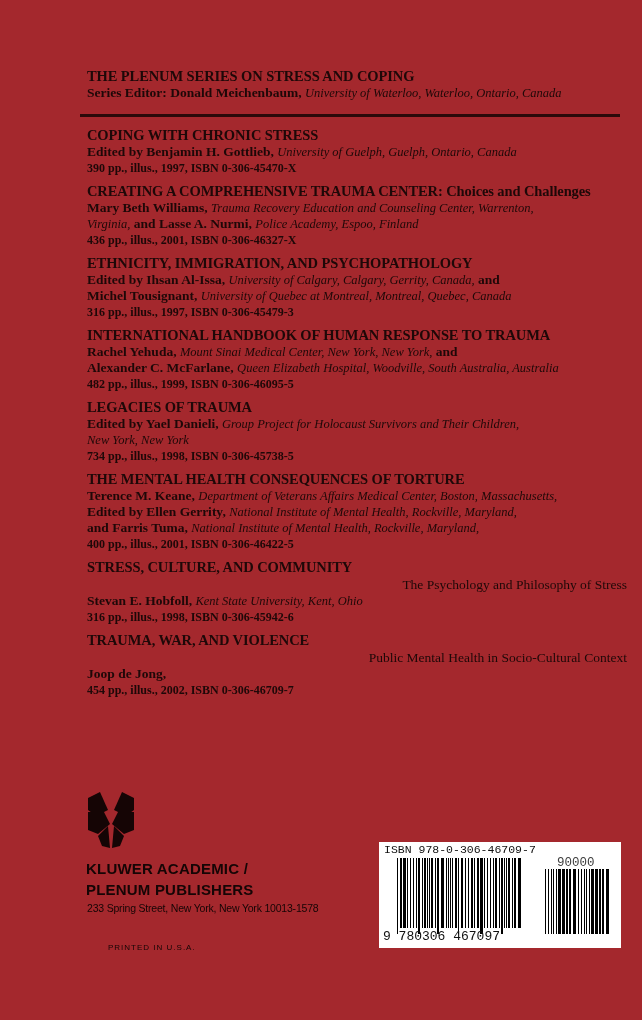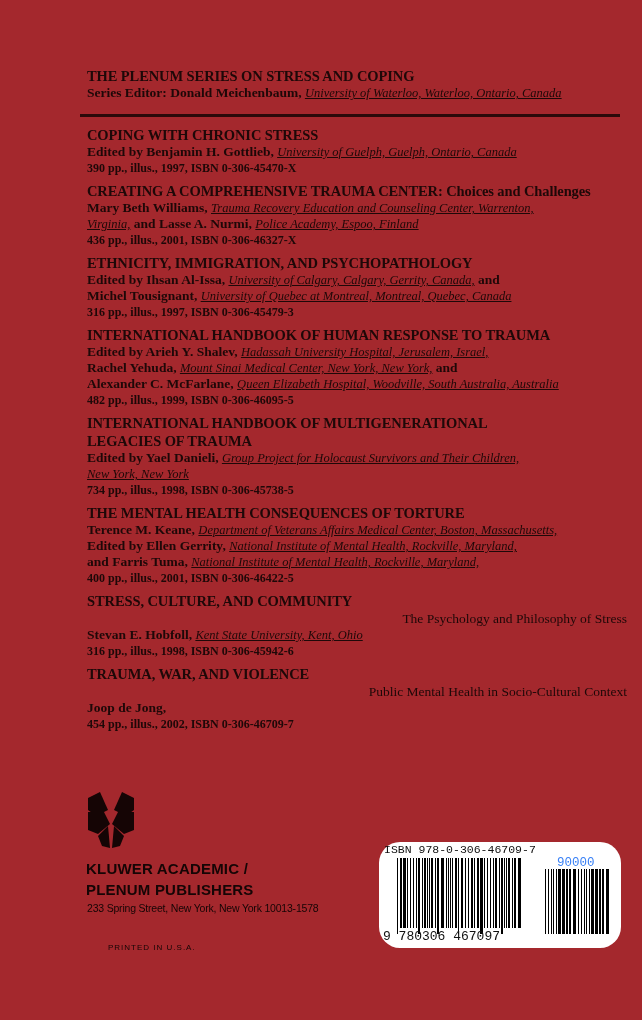--- a/index.html
+++ b/index.html
@@ -14,21 +14,21 @@
     .series-head {
       position: absolute; left: 87px; top: 68px; width: 540px;
     }
     .series-title {
       font-weight: bold; font-size: 14.5px; line-height: 17px; letter-spacing: -0.1px;
     }
     .series-editor {
       font-size: 13.5px; line-height: 16px; white-space: nowrap;
     }
     .b { font-weight: bold; }
-    .i { font-style: italic; font-weight: normal; font-size: 12.5px; text-decoration: underline; }
+    .i { font-style: italic; font-weight: normal; font-size: 12.5px; }
     .rule {
       position: absolute; left: 80px; top: 114px; width: 540px; height: 3px;
       background: #2A0A0A;
     }
     .books {
       position: absolute; left: 87px; top: 126px; width: 540px;
     }
     .book { margin-bottom: 6px; }
     .book-title {
       font-weight: bold; font-size: 14.5px; line-height: 18px; letter-spacing: -0.1px;
@@ -59,30 +59,29 @@
     }
     .printed {
       position: absolute; left: 87px; top: 943px;
       font-family: "Liberation Sans", sans-serif; font-size: 8px; letter-spacing: 1px;
       color: #150505;
       margin-left: 21px;
     }
     .barcode-box {
       position: absolute; left: 379px; top: 842px; width: 242px; height: 106px;
       background: #FFFFFF;
-      border-radius: 21px;
     }
     .isbn-top {
       position: absolute; left: 5px; top: 1px;
       font-family: "Liberation Mono", monospace; font-size: 11.5px; color: #111;
       white-space: nowrap;
     }
     .addon-num {
       position: absolute; left: 178px; top: 14px;
-      font-family: "Liberation Mono", monospace; font-size: 12.5px; color: #3b82f6;
+      font-family: "Liberation Mono", monospace; font-size: 12.5px; color: #404040;
     }
     .bars-main {
       position: absolute; left: 18px; top: 16px; width: 124px; height: 76px;
     }
     .bars-addon {
       position: absolute; left: 166px; top: 27px; width: 66px; height: 65px;
     }
     .isbn-bottom {
       position: absolute; left: 4px; top: 87px;
       font-family: "Liberation Mono", monospace; font-size: 13px; color: #111;
@@ -116,27 +115,25 @@
       <div class="pub">436 pp., illus., 2001, ISBN 0-306-46327-X</div>
     </div>
     <div class="book">
       <div class="book-title">ETHNICITY, IMMIGRATION, AND PSYCHOPATHOLOGY</div>
       <div class="line"><span class="b">Edited by Ihsan Al-Issa,</span> <span class="i">University of Calgary, Calgary, Gerrity, Canada,</span> <span class="b">and</span> </div>
       <div class="line"><span class="b">Michel Tousignant,</span> <span class="i">University of Quebec at Montreal, Montreal, Quebec, Canada</span> </div>
       <div class="pub">316 pp., illus., 1997, ISBN 0-306-45479-3</div>
     </div>
     <div class="book">
       <div class="book-title">INTERNATIONAL HANDBOOK OF HUMAN RESPONSE TO TRAUMA</div>
-      <div class="line"><span class="b">Edited by Arieh Y. Shalev,</span> <span class="i">Hadassah University Hospital, Jerusalem, Israel,</span> </div>
       <div class="line"><span class="b">Rachel Yehuda,</span> <span class="i">Mount Sinai Medical Center, New York, New York,</span> <span class="b">and</span> </div>
       <div class="line"><span class="b">Alexander C. McFarlane,</span> <span class="i">Queen Elizabeth Hospital, Woodville, South Australia, Australia</span> </div>
       <div class="pub">482 pp., illus., 1999, ISBN 0-306-46095-5</div>
     </div>
     <div class="book">
-      <div class="book-title">INTERNATIONAL HANDBOOK OF MULTIGENERATIONAL</div>
       <div class="book-title">LEGACIES OF TRAUMA</div>
       <div class="line"><span class="b">Edited by Yael Danieli,</span> <span class="i">Group Project for Holocaust Survivors and Their Children,</span> </div>
       <div class="line"><span class="i">New York, New York</span> </div>
       <div class="pub">734 pp., illus., 1998, ISBN 0-306-45738-5</div>
     </div>
     <div class="book">
       <div class="book-title">THE MENTAL HEALTH CONSEQUENCES OF TORTURE</div>
       <div class="line"><span class="b">Terence M. Keane,</span> <span class="i">Department of Veterans Affairs Medical Center, Boston, Massachusetts,</span> </div>
       <div class="line"><span class="b">Edited by Ellen Gerrity,</span> <span class="i">National Institute of Mental Health, Rockville, Maryland,</span> </div>
       <div class="line"><span class="b">and Farris Tuma,</span> <span class="i">National Institute of Mental Health, Rockville, Maryland,</span> </div>

